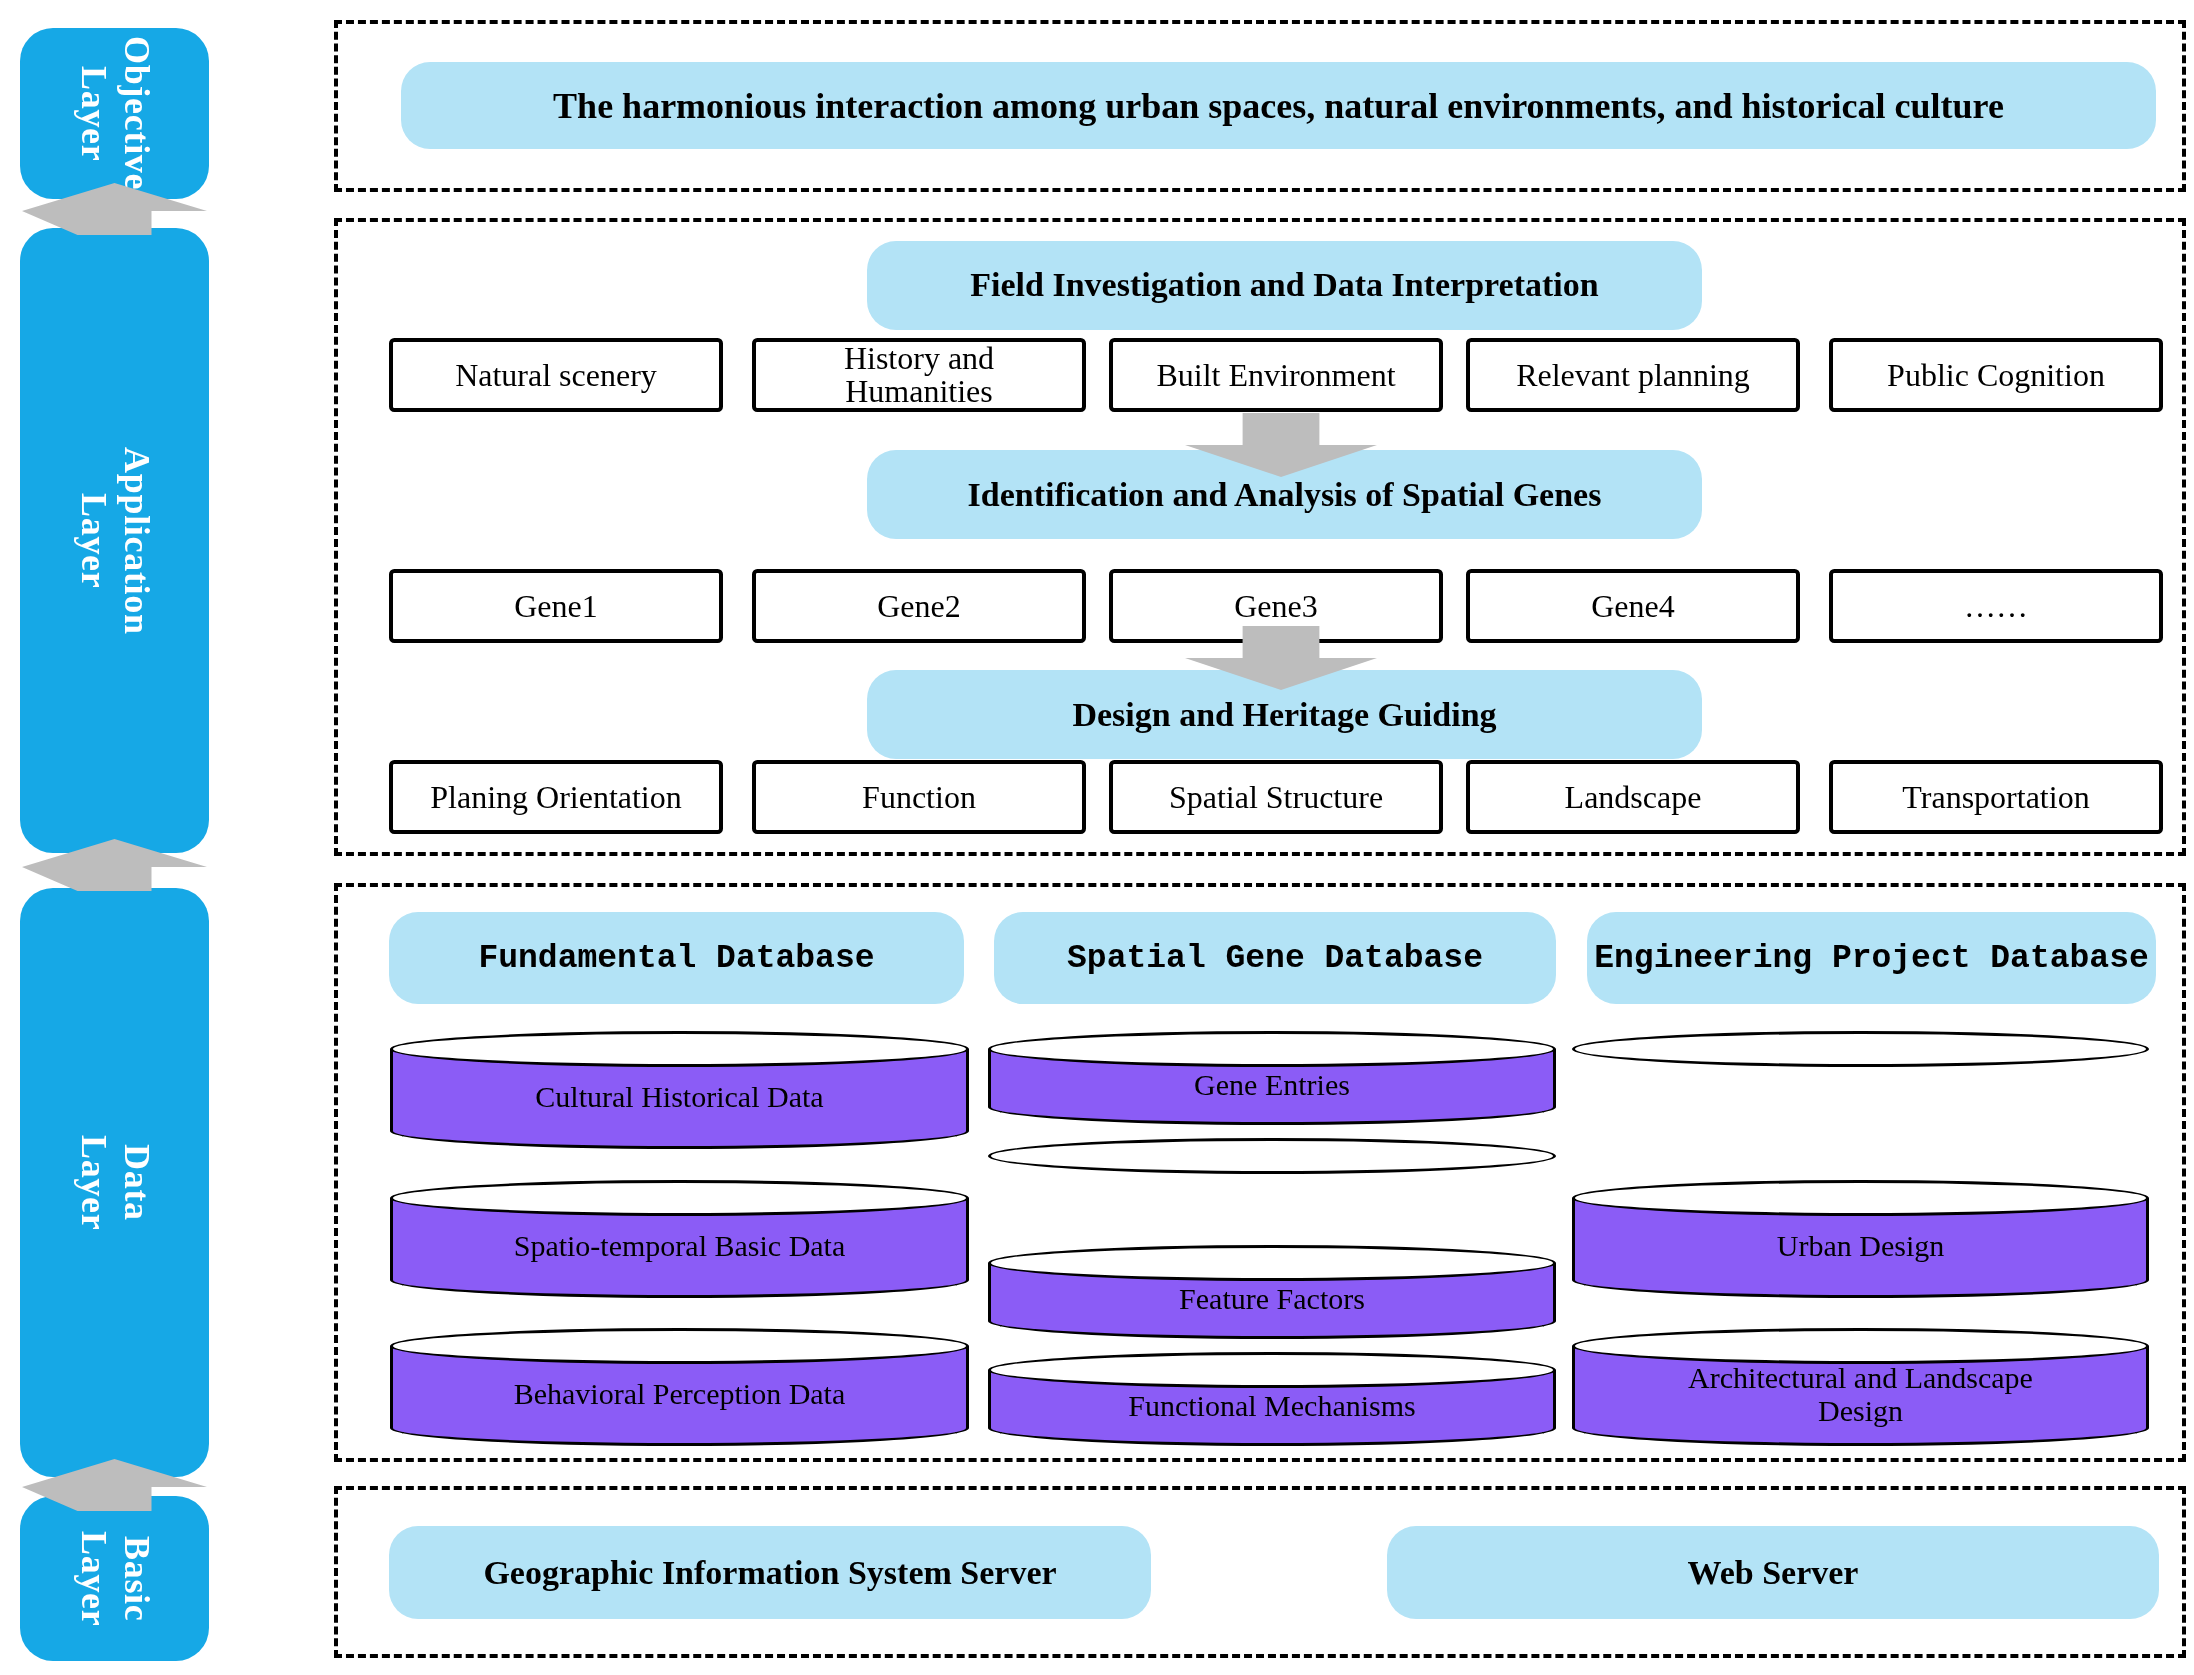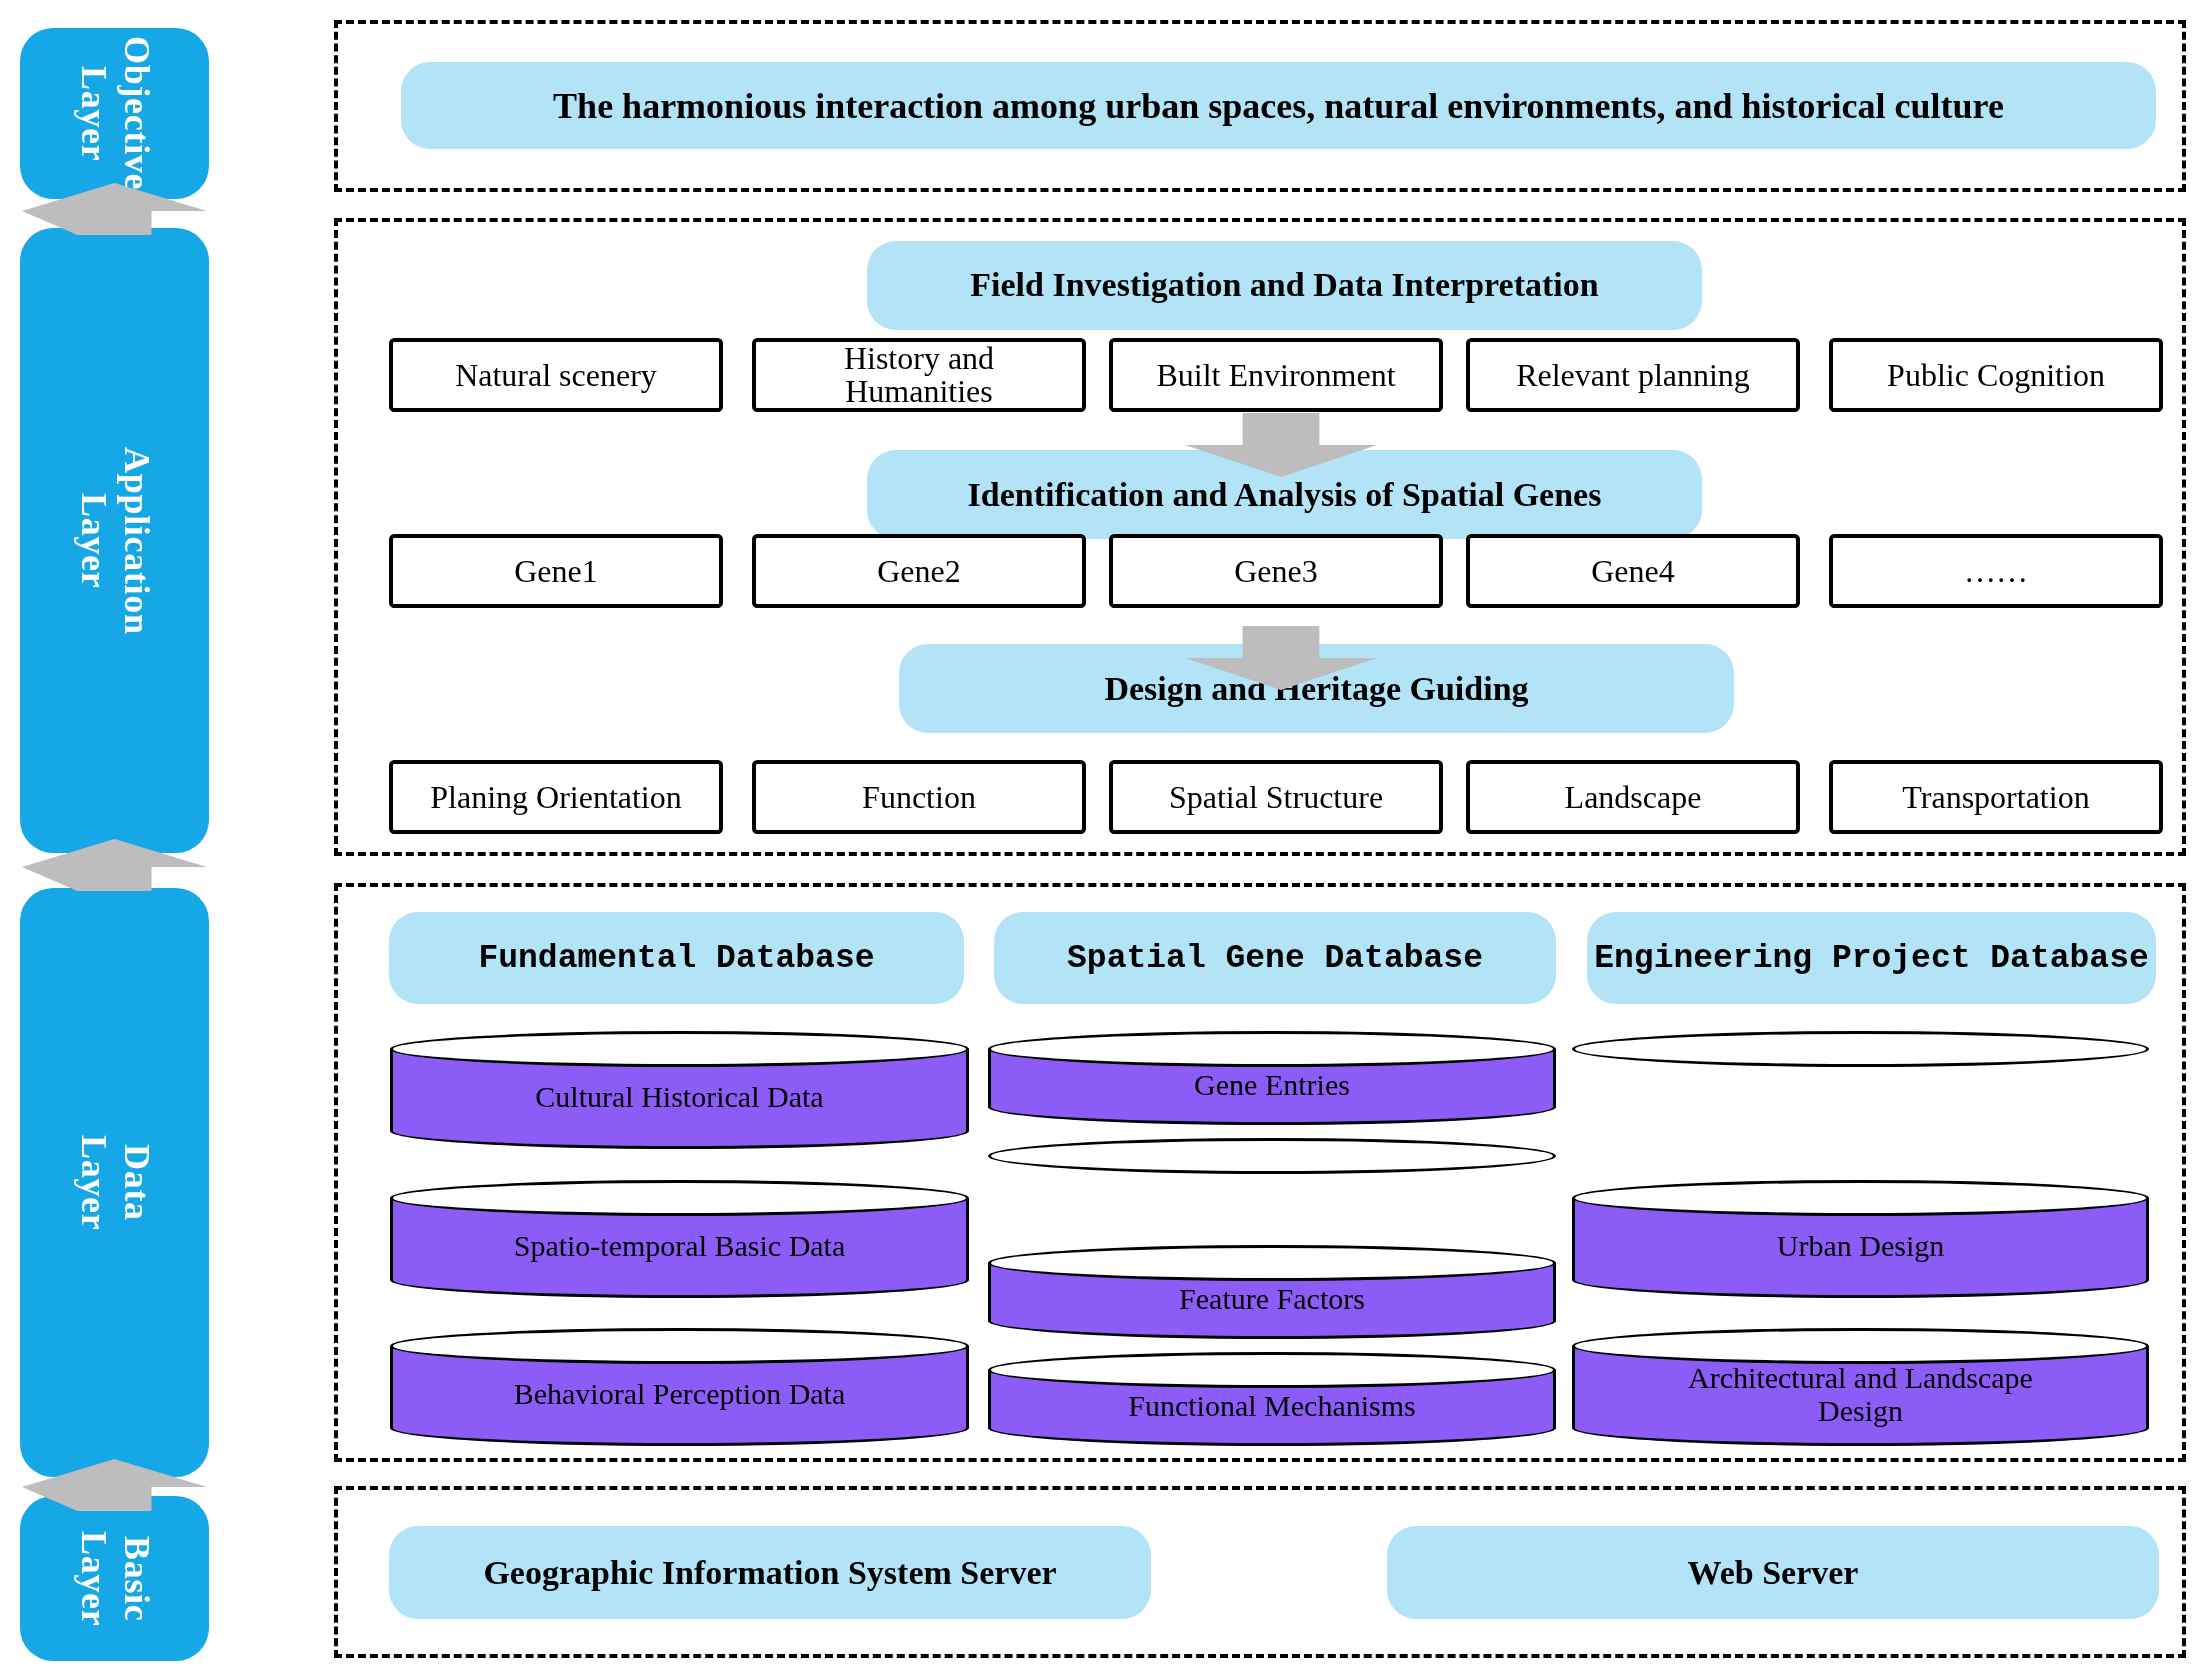--- a/index.html
+++ b/index.html
@@ -74,21 +74,21 @@
     border-radius:29px;
     display:flex;align-items:center;justify-content:center;
     text-align:center;
     font-weight:bold;
     z-index:2;
   }
   .title-pill{left:63px;top:38px;width:1755px;height:87px;font-size:36px;}
   .app-header{left:529px;width:835px;height:89px;font-size:34px;}
   .ah-1{top:18.5px;}
   .ah-2{top:228px;}
-  .ah-3{top:422px;margin-left:32px;}
+  .ah-3{top:448px;}
   .data-header{top:25px;height:92px;font-size:33px;font-family:Liberation Mono, monospace;}
   .dh-1{left:51px;width:575px;}
   .dh-2{left:656px;width:562px;}
   .dh-3{left:1249px;width:569px;}
   .server-pill{top:36px;height:93px;font-size:34px;}
   .sp-1{left:51px;width:762px;}
   .sp-2{left:1049px;width:772px;}
   
   .white-box{
     position:absolute;width:334px;height:74px;
@@ -96,21 +96,21 @@
     border:4px solid var(--ink);
     border-radius:5.3px;
     box-sizing:border-box;
     display:flex;align-items:center;justify-content:center;
     text-align:center;
     font-size:32px;line-height:1.02;
     padding:0 16px;
     z-index:2;
   }
   .row-1{top:116px;}
-  .row-2{top:312px;font-family:Liberation Serif, serif;}
+  .row-2{top:347px;font-family:Liberation Serif, serif;}
   .row-3{top:538px;}
   .col-a{left:51px;}
   .col-b{left:414px;}
   .col-c{left:771px;}
   .col-d{left:1128px;}
   .col-e{left:1491px;}
   .da-1{left:847px;top:191px;}
   .da-2{left:847px;top:404px;}
   
   .cyl-col{

